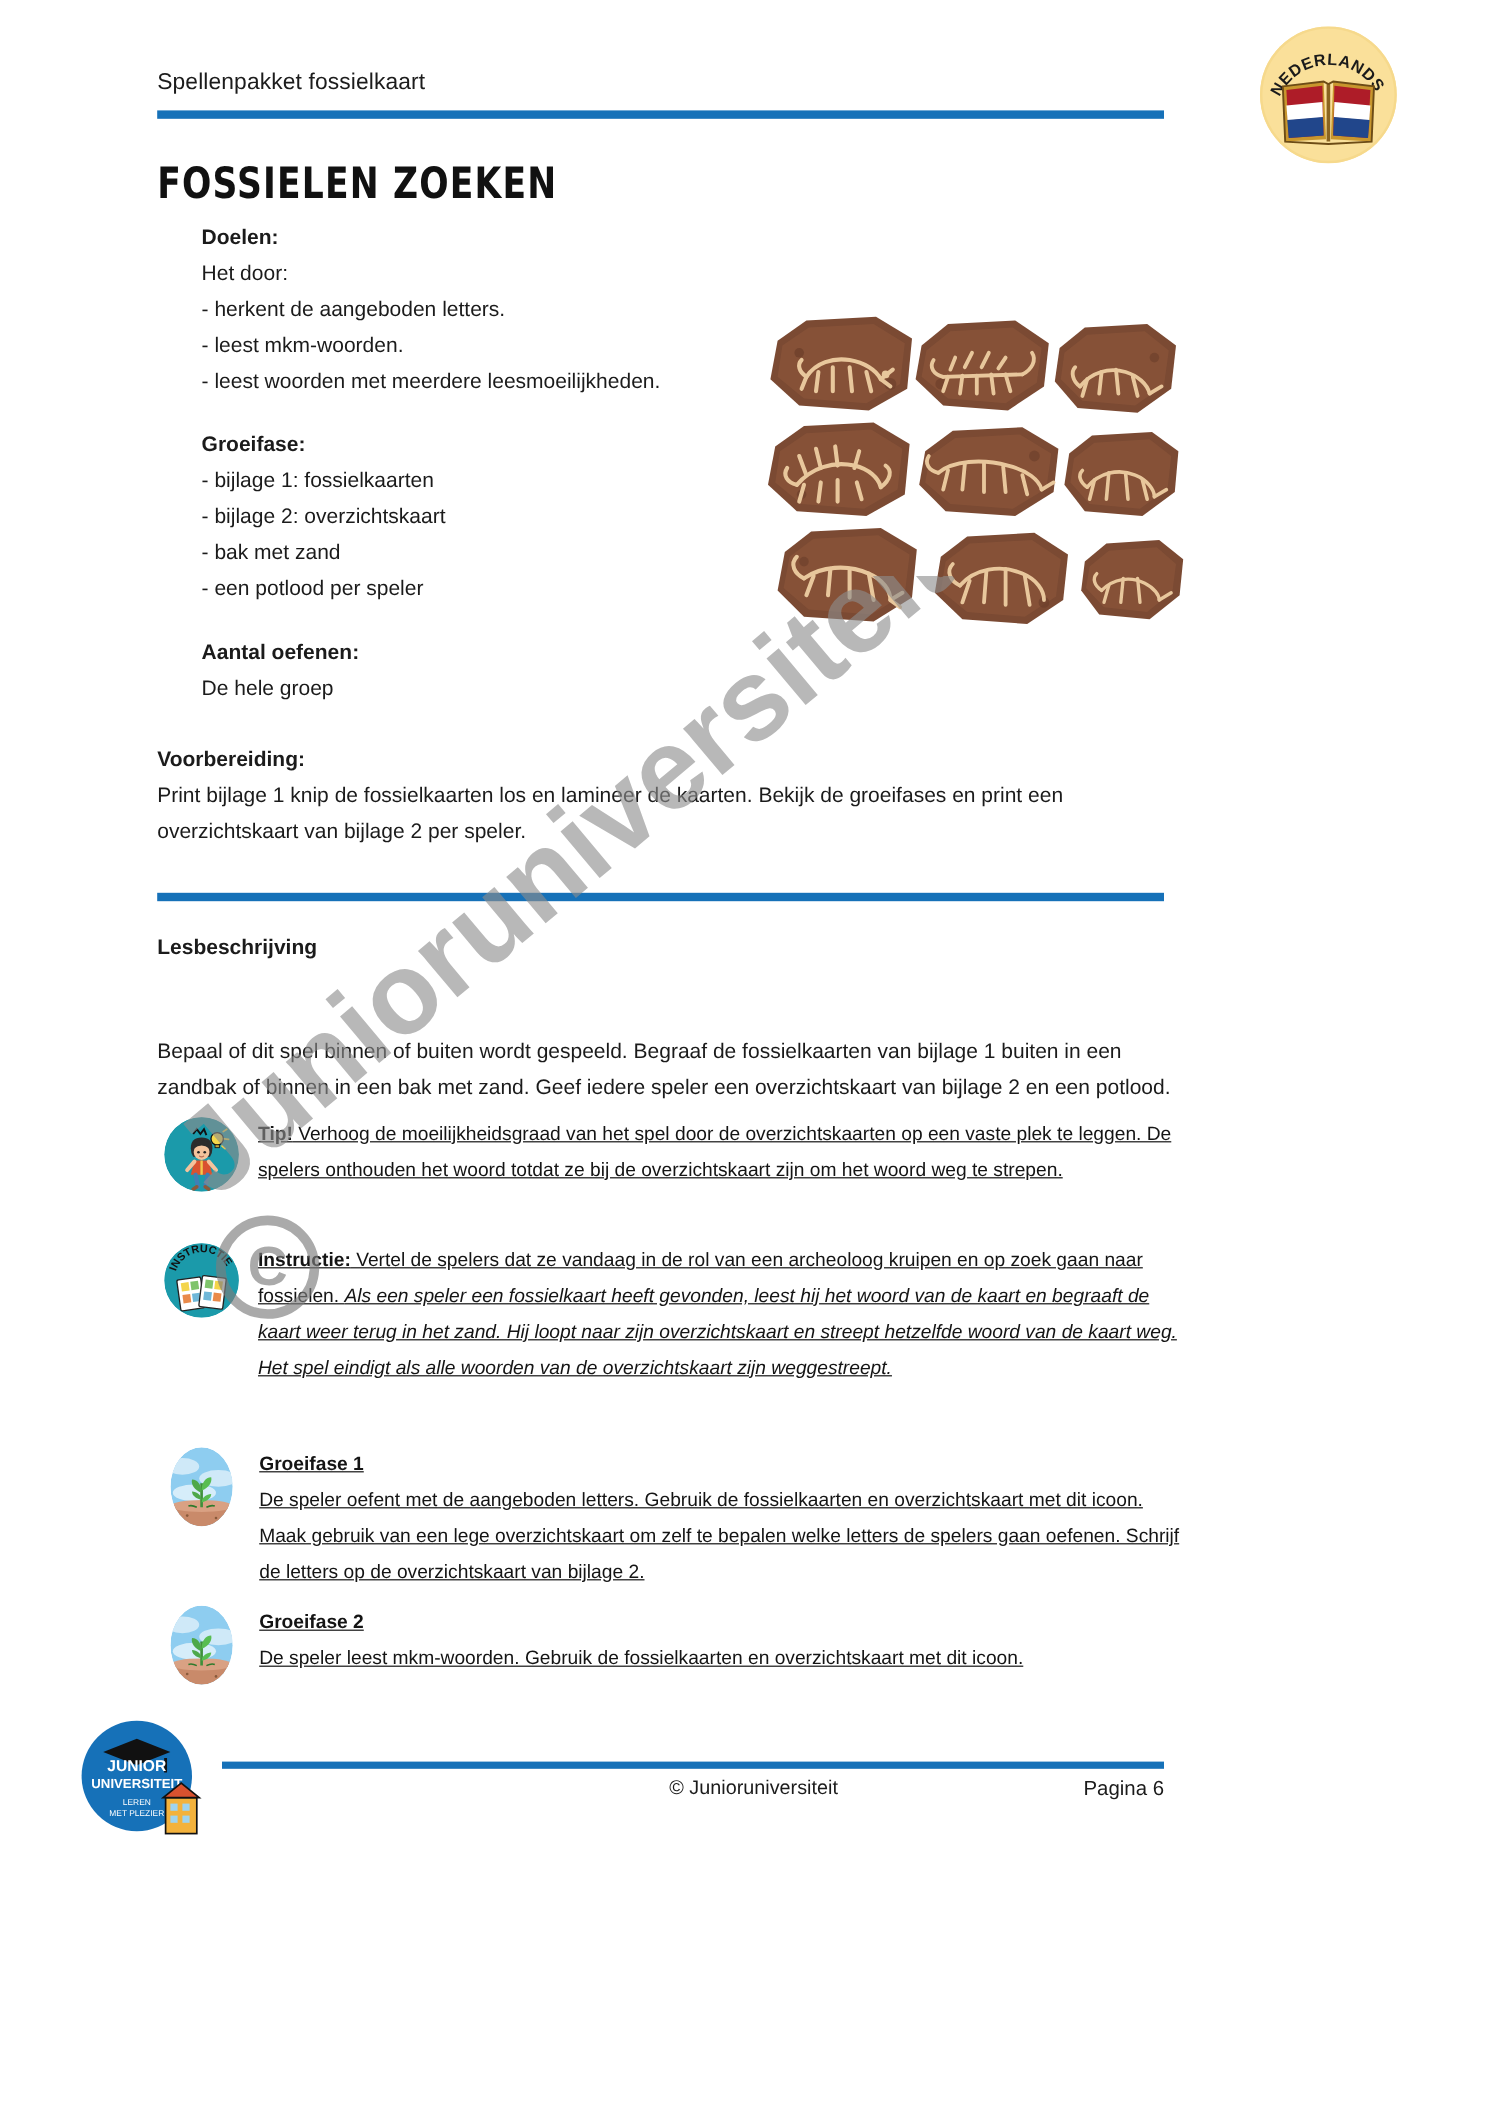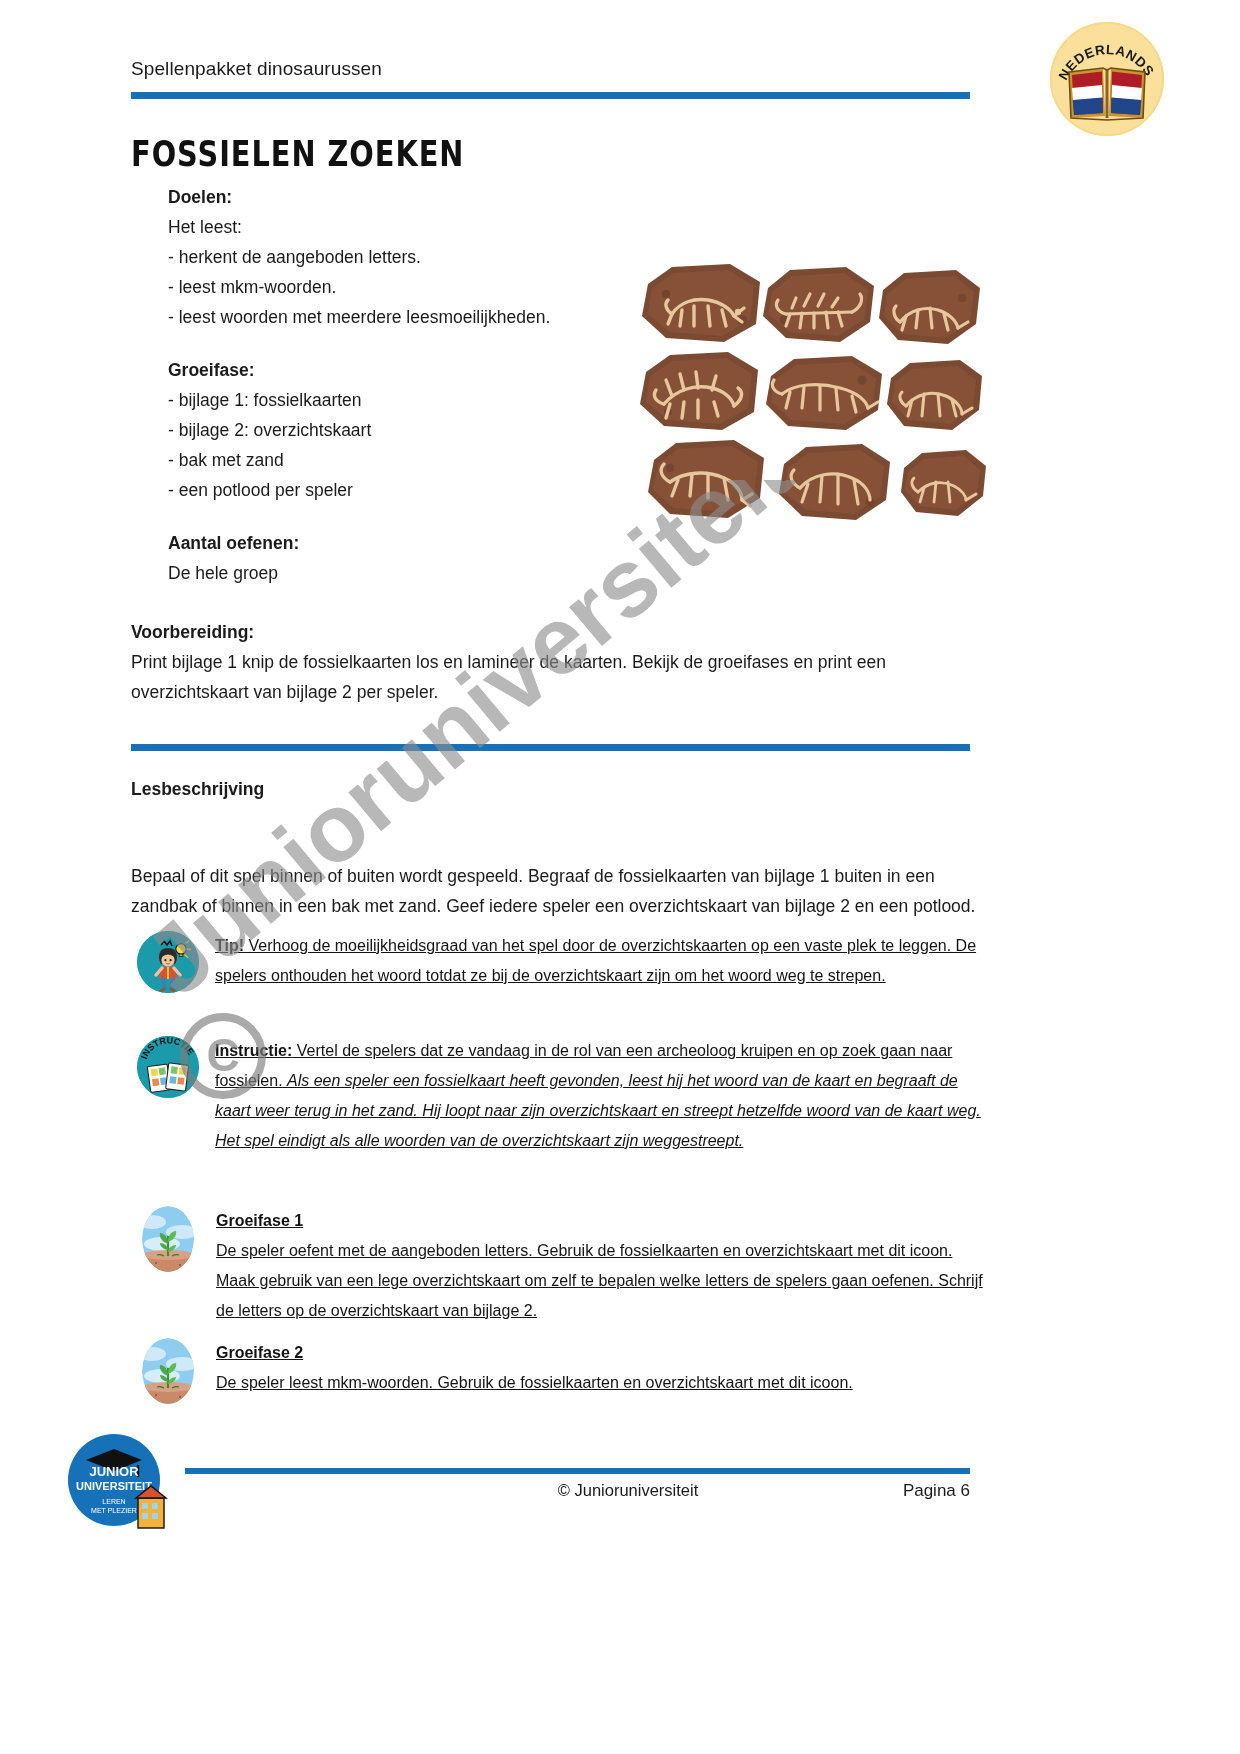--- a/index.html
+++ b/index.html
@@ -94,21 +94,21 @@
                    font-size:16.5px; color:#1b1b1b;padding-left:16px; }
   .footer-page { position:absolute; left:820px; top:1481px; width:150px; text-align:right;
                  font-size:17px; color:#1b1b1b; }
 </style>
 </head>
 <body>
 
 <div class="page">
 
   <div class="header-wrap">
-    <div class="header-title">Spellenpakket dinosaurussen</div>
+    <div class="header-title">Spellenpakket fossielkaart</div>
     <div class="header-rule"></div>
   </div>
 
   <div class="lang-badge">
     <svg class="arc" viewBox="0 0 114 114">
       <defs>
           <path id="arcpath" d="M 14,66 A 45,45 0 0 1 100,62" fill="none"></path>
         </defs>
       <text><textPath href="#arcpath" startOffset="50%" text-anchor="middle">NEDERLANDS</textPath></text>
     </svg>
@@ -123,21 +123,21 @@
       <path d="M76.3,36 L46.6,33.6 L46,49 L75,51 Z" fill="#21468b"></path>
       <path d="M42,6 L42,54" stroke="#8a6420" stroke-width="3" fill="none"></path>
       <path d="M4,8 L38,4 L42,6 L46,4 L80,8 L78,54 L42,56 L6,54 Z" fill="none" stroke="#6d4c16" stroke-width="1.6"></path>
     </svg>
   </div>
 
   <div class="doc-title">FOSSIELEN ZOEKEN</div>
 
   <div class="blk lead-col" style="top:182px">
     <div class="sec-head">Doelen:</div>
-    <div>Het leest:</div>
+    <div>Het door:</div>
     <div>- herkent de aangeboden letters.</div>
     <div>- leest mkm-woorden.</div>
     <div>- leest woorden met meerdere leesmoeilijkheden.</div>
   </div>
 
   <div class="blk lead-col" style="top:355px">
     <div class="sec-head">Groeifase:</div>
     <div>- bijlage 1: fossielkaarten</div>
     <div>- bijlage 2: overzichtskaart</div>
     <div>- bak met zand</div>

